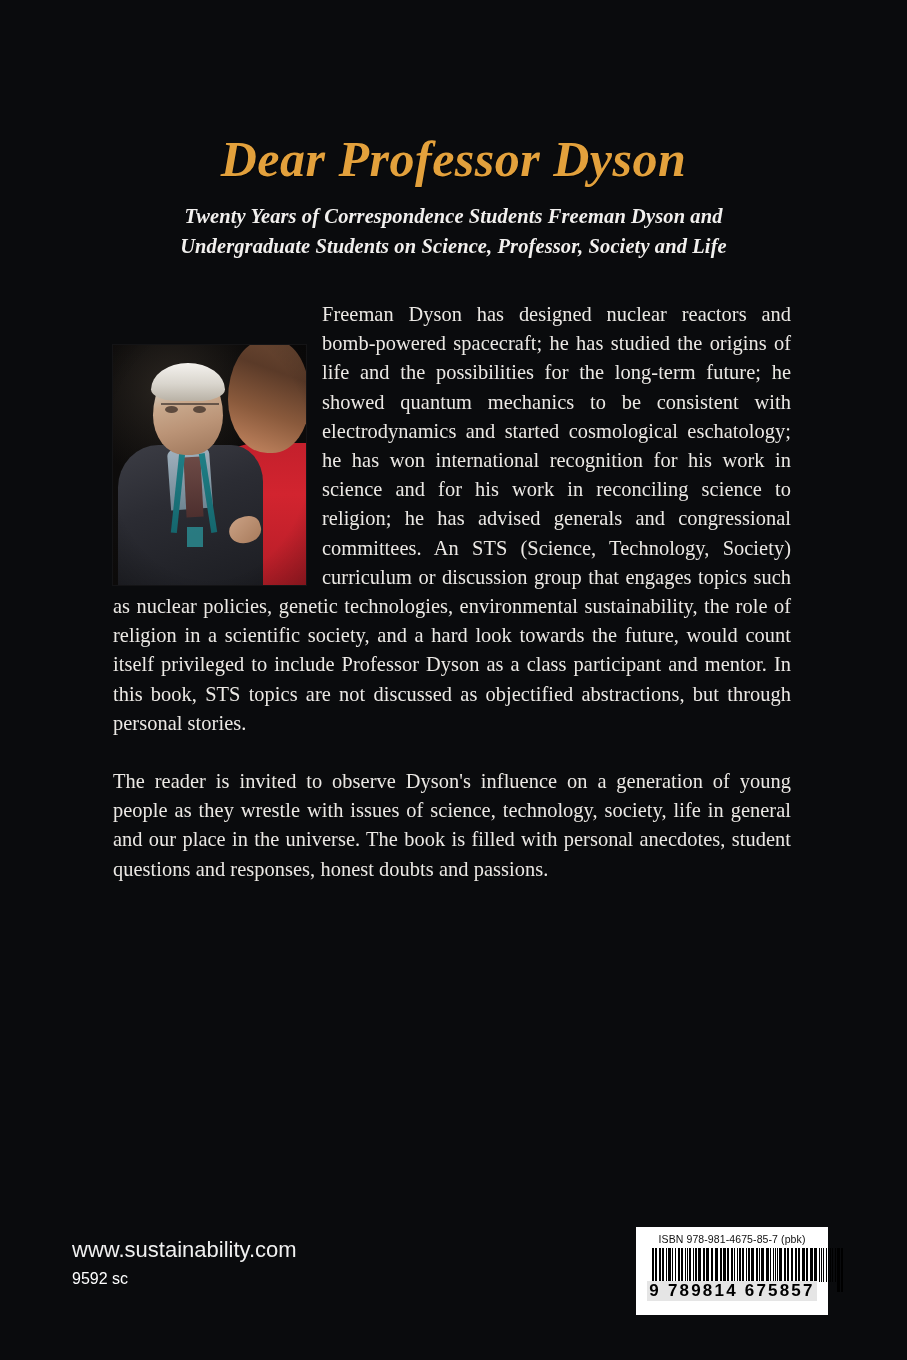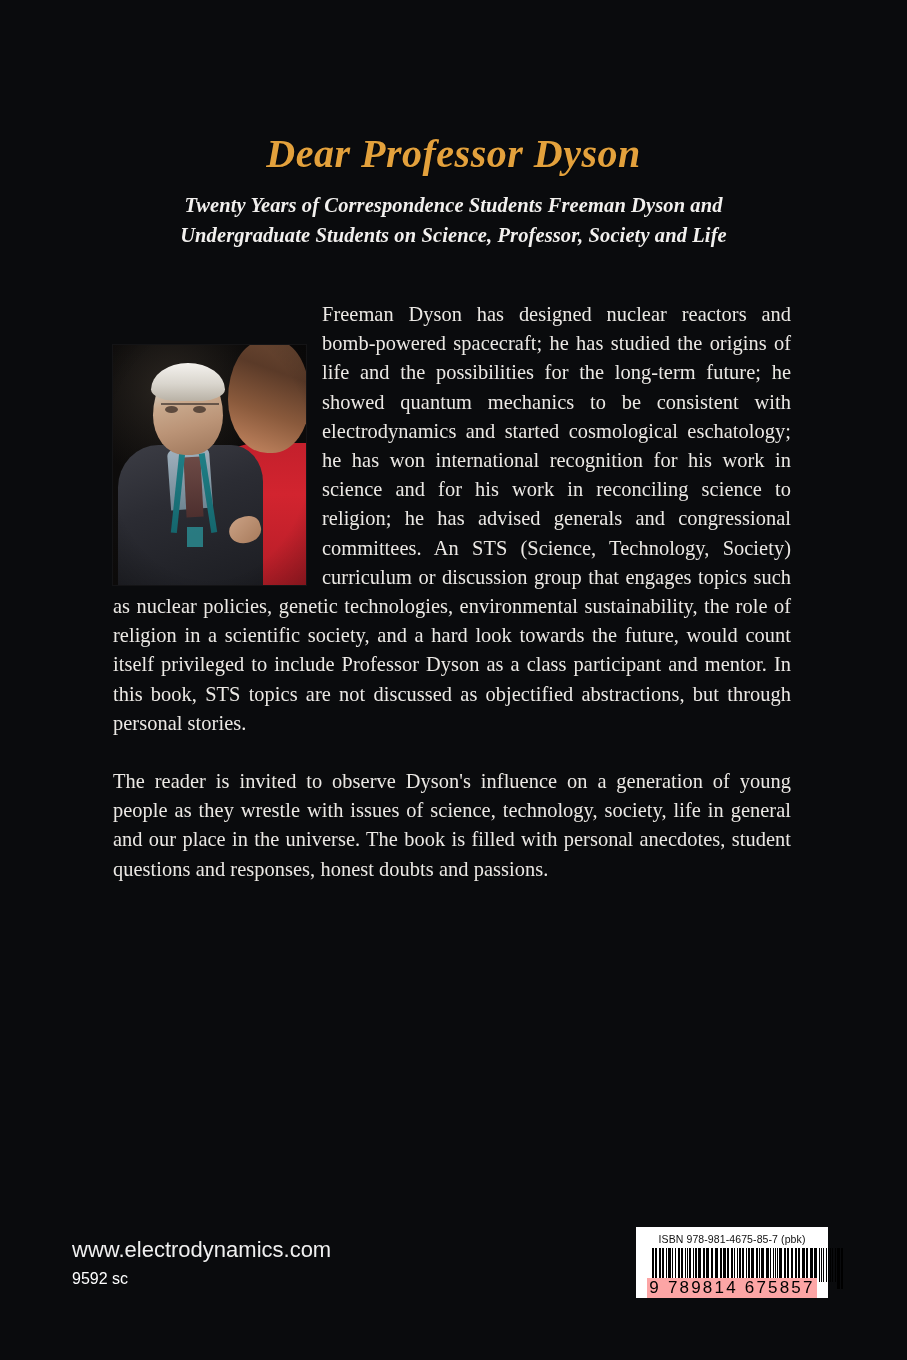--- a/index.html
+++ b/index.html
@@ -25,21 +25,21 @@
     position: absolute;
     left: 0;
     top: 132px;
     width: 907px;
     text-align: center;
   }
   .book-title {
     font-family: "Liberation Serif", "DejaVu Serif", serif;
     font-style: italic;
     font-weight: 700;
-    font-size: 40px;
+    font-size: 50px;
     letter-spacing: 0.5px;
     color: #e3a13c;
     line-height: 1.1;
     margin: 0;
     padding: 0;
     text-shadow: 0 1px 1px rgba(0,0,0,0.6);
   }
   .subtitle {
     margin: 14px 0 0 0;
     padding: 0;
@@ -231,21 +231,21 @@
     margin: 5px 0 0 0;
     color: #ffffff;
   }
 
   
   .barcode-box {
     position: absolute;
     left: 636px;
     top: 1227px;
     width: 192px;
-    height: 71px;
+    height: 88px;
     background: #ffffff;
     display: flex;
     flex-direction: column;
     align-items: center;
   }
   .isbn-line {
     font-family: "Liberation Sans", sans-serif;
     font-size: 10.5px;
     color: #111;
     margin-top: 6px;
@@ -262,27 +262,27 @@
     position: absolute;
     top: 0;
     background: #000;
     height: 100%;
   }
   .bars span.guard { height: 100%; }
   .bars span.short { height: 34px; }
   .barcode-digits {
     font-family: "Liberation Sans", sans-serif;
     font-size: 17px;
-    font-weight: 400;
+    font-weight: 700;
     color: #000;
     letter-spacing: 2.2px;
     margin-top: -11px;
     z-index: 3;
     position: relative;
-    background: #fca5a5;
+    background: #e5e5e5;
     padding: 0 2px;
   }
 </style>
 </head>
 <body>
 
 <div class="cover">
 
   <div class="title-block">
     <h1 class="book-title">Dear Professor Dyson</h1>
@@ -311,21 +311,21 @@
     <div class="hair"></div>
     <div class="glasses"></div>
     <div class="eye-l"></div>
     <div class="eye-r"></div>
     <div class="person2-head"></div>
     <div class="person2-hand"></div>
     <div class="vignette"></div>
   </div>
 
   <div class="publisher">
-    <div class="pub-url">www.electrodynamics.com</div>
+    <div class="pub-url">www.sustainability.com</div>
     <div class="pub-code">9592 sc</div>
   </div>
 
   <div class="barcode-box">
     <div class="isbn-line">ISBN 978-981-4675-85-7 (pbk)</div>
     <div class="bars">
         <span class="guard" style="left: 0px; width: 1.91549px;"></span>
         <span class="guard" style="left: 3.38028px; width: 1.91549px;"></span>
         <span class="short" style="left: 6.76056px; width: 1.91549px;"></span>
         <span class="short" style="left: 10.1408px; width: 1.91549px;"></span>

